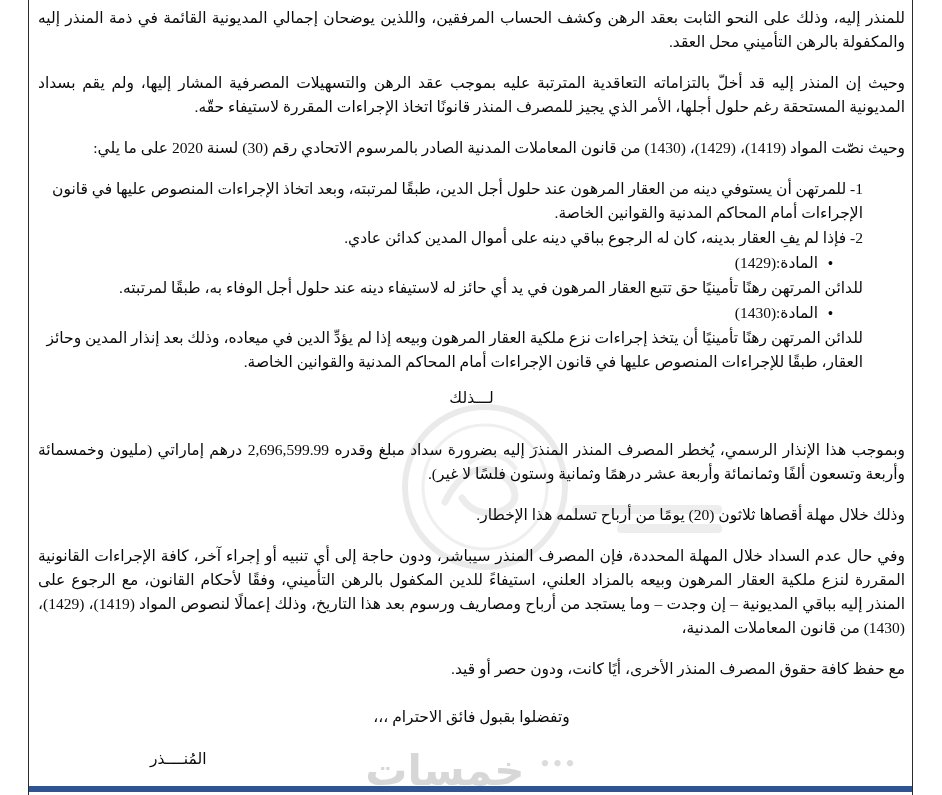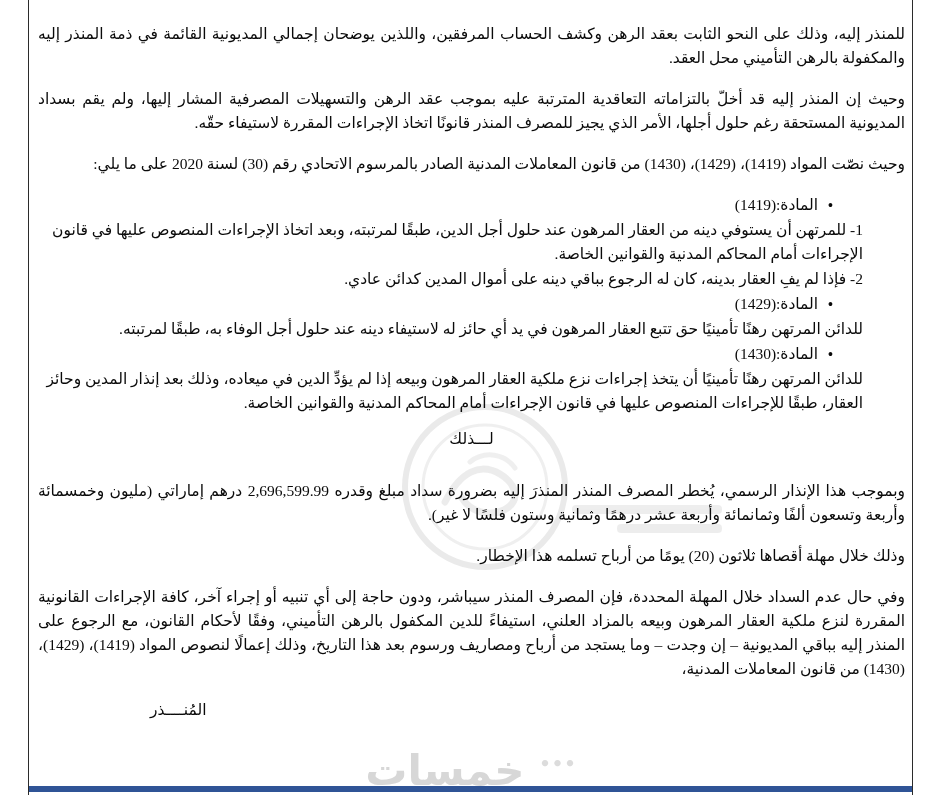--- a/index.html
+++ b/index.html
@@ -36,21 +36,21 @@
   .content {
     position: absolute;
     top: 6px;
     right: 37px;
     left: 38px;
     z-index: 2;
   }
   .blk {
     font-size: 15.5px;
     line-height: 24px;
-    margin: 16px 0 17px 0;
+    margin: 0 0 17px 0;
   }
   .blk .b { font-weight: normal; }
   .blk .r { font-weight: normal; }
   .blk.p { text-align: justify; }
   .blk.bullet {
     text-align: right;
     padding-right: 72px;
     margin: 0;
     font-weight: bold;
   }
@@ -148,27 +148,28 @@
 
   <div class="wm wm-wordmark">
     <span class="dots">•••</span>
     <span>خمسات</span>
   </div>
 
   <div class="content">
       <div class="blk p"><span class="r">للمنذر إليه، وذلك على النحو الثابت بعقد الرهن وكشف الحساب المرفقين، واللذين يوضحان إجمالي المديونية القائمة في ذمة المنذر إليه والمكفولة بالرهن التأميني محل العقد.</span></div>
       <div class="blk p"><span class="b">وحيث إن المنذر إليه قد أخلّ بالتزاماته التعاقدية </span><span class="r">المترتبة عليه بموجب عقد الرهن والتسهيلات المصرفية المشار إليها، ولم يقم بسداد المديونية المستحقة رغم حلول أجلها، الأمر الذي يجيز للمصرف المنذر قانونًا اتخاذ الإجراءات المقررة لاستيفاء حقّه.</span></div>
       <div class="blk p"><span class="b">وحيث نصّت المواد (1419)، (1429)، (1430) من قانون المعاملات المدنية الصادر بالمرسوم الاتحادي رقم (30) لسنة 2020 على ما يلي:</span></div>
-      <div class="blk bullet"><span class="dot">•</span><span class="b">المادة:(1419)</span></div>
       <div class="blk bullet_body"><span class="r">1- للمرتهن أن يستوفي دينه من العقار المرهون عند حلول أجل الدين، طبقًا لمرتبته، وبعد اتخاذ الإجراءات المنصوص عليها في قانون الإجراءات أمام المحاكم المدنية والقوانين الخاصة.</span></div>
       <div class="blk bullet_body"><span class="r">2- فإذا لم يفِ العقار بدينه، كان له الرجوع بباقي دينه على أموال المدين كدائن عادي.</span></div>
       <div class="blk bullet"><span class="dot">•</span><span class="b">المادة:(1429)</span></div>
       <div class="blk bullet_body"><span class="r">للدائن المرتهن رهنًا تأمينيًا حق تتبع العقار المرهون في يد أي حائز له لاستيفاء دينه عند حلول أجل الوفاء به، طبقًا لمرتبته.</span></div>
       <div class="blk bullet"><span class="dot">•</span><span class="b">المادة:(1430)</span></div>
       <div class="blk bullet_body last-of-list"><span class="r">للدائن المرتهن رهنًا تأمينيًا أن يتخذ إجراءات نزع ملكية العقار المرهون وبيعه إذا لم يؤدِّ الدين في ميعاده، وذلك بعد إنذار المدين وحائز العقار، طبقًا للإجراءات المنصوص عليها في قانون الإجراءات أمام المحاكم المدنية والقوانين الخاصة.</span></div>
       <div class="blk center"><span class="b">لـــذلك</span></div>
       <div class="blk p"><span class="r">وبموجب هذا الإنذار الرسمي، </span><span class="b">يُخطر المصرف المنذر المنذرَ إليه </span><span class="r">بضرورة سداد مبلغ وقدره  </span><span class="b">2,696,599.99 درهم إماراتي </span><span class="r">(مليون وخمسمائة وأربعة وتسعون ألفًا وثمانمائة وأربعة عشر درهمًا وثمانية وستون فلسًا لا غير).</span></div>
       <div class="blk p"><span class="r">وذلك خلال مهلة أقصاها </span><span class="b">ثلاثون (20) يومًا </span><span class="r">من أرباح تسلمه هذا الإخطار.</span></div>
       <div class="blk p"><span class="b">وفي حال عدم السداد خلال المهلة المحددة</span><span class="r">، فإن المصرف المنذر سيباشر، ودون حاجة إلى أي تنبيه أو إجراء آخر، </span><span class="b">كافة الإجراءات القانونية المقررة </span><span class="r">لنزع ملكية العقار المرهون وبيعه بالمزاد العلني، استيفاءً للدين المكفول بالرهن التأميني، وفقًا لأحكام القانون، مع الرجوع على المنذر إليه بباقي المديونية – إن وجدت – وما يستجد من أرباح ومصاريف ورسوم بعد هذا التاريخ، وذلك إعمالًا لنصوص المواد (1419)، (1429)، (1430) من قانون المعاملات المدنية،</span></div>
+      <div class="blk p"><span class="b">مع حفظ كافة حقوق المصرف المنذر الأخرى، أيًا كانت، ودون حصر أو قيد.</span></div>
+      <div class="blk closing"><span class="r">وتفضلوا بقبول فائق الاحترام ،،،</span></div>
       <div class="blk signature"><span class="b">المُنــــذر</span></div>
     </div>
 
 </div>
 
 </body></html>

